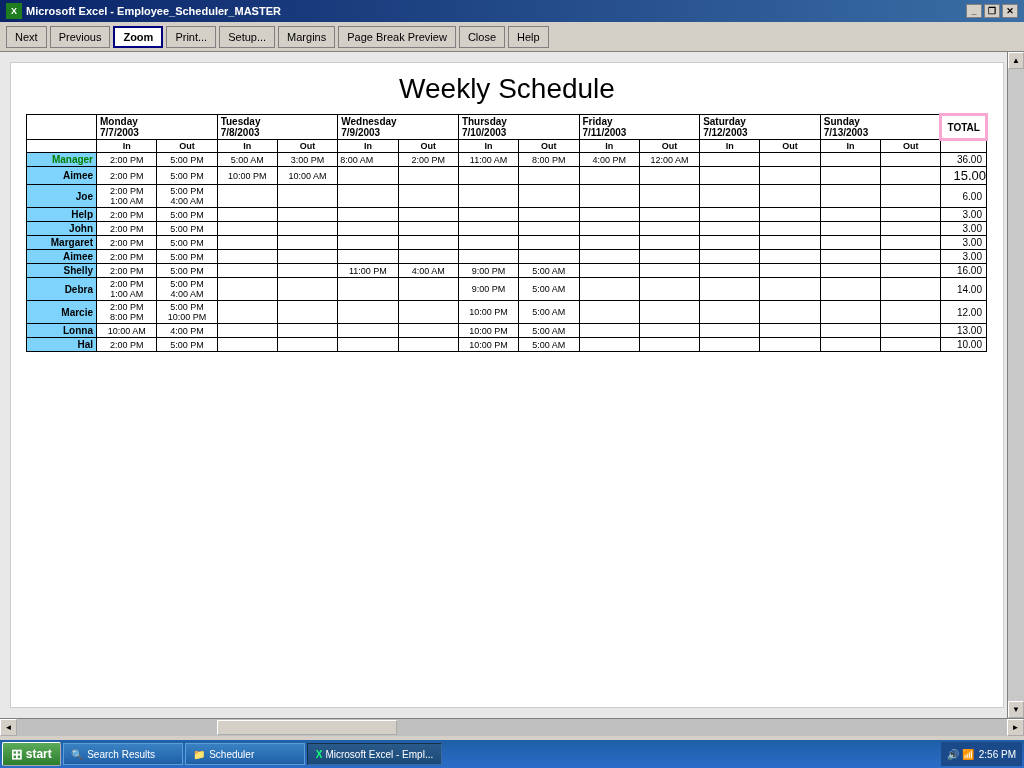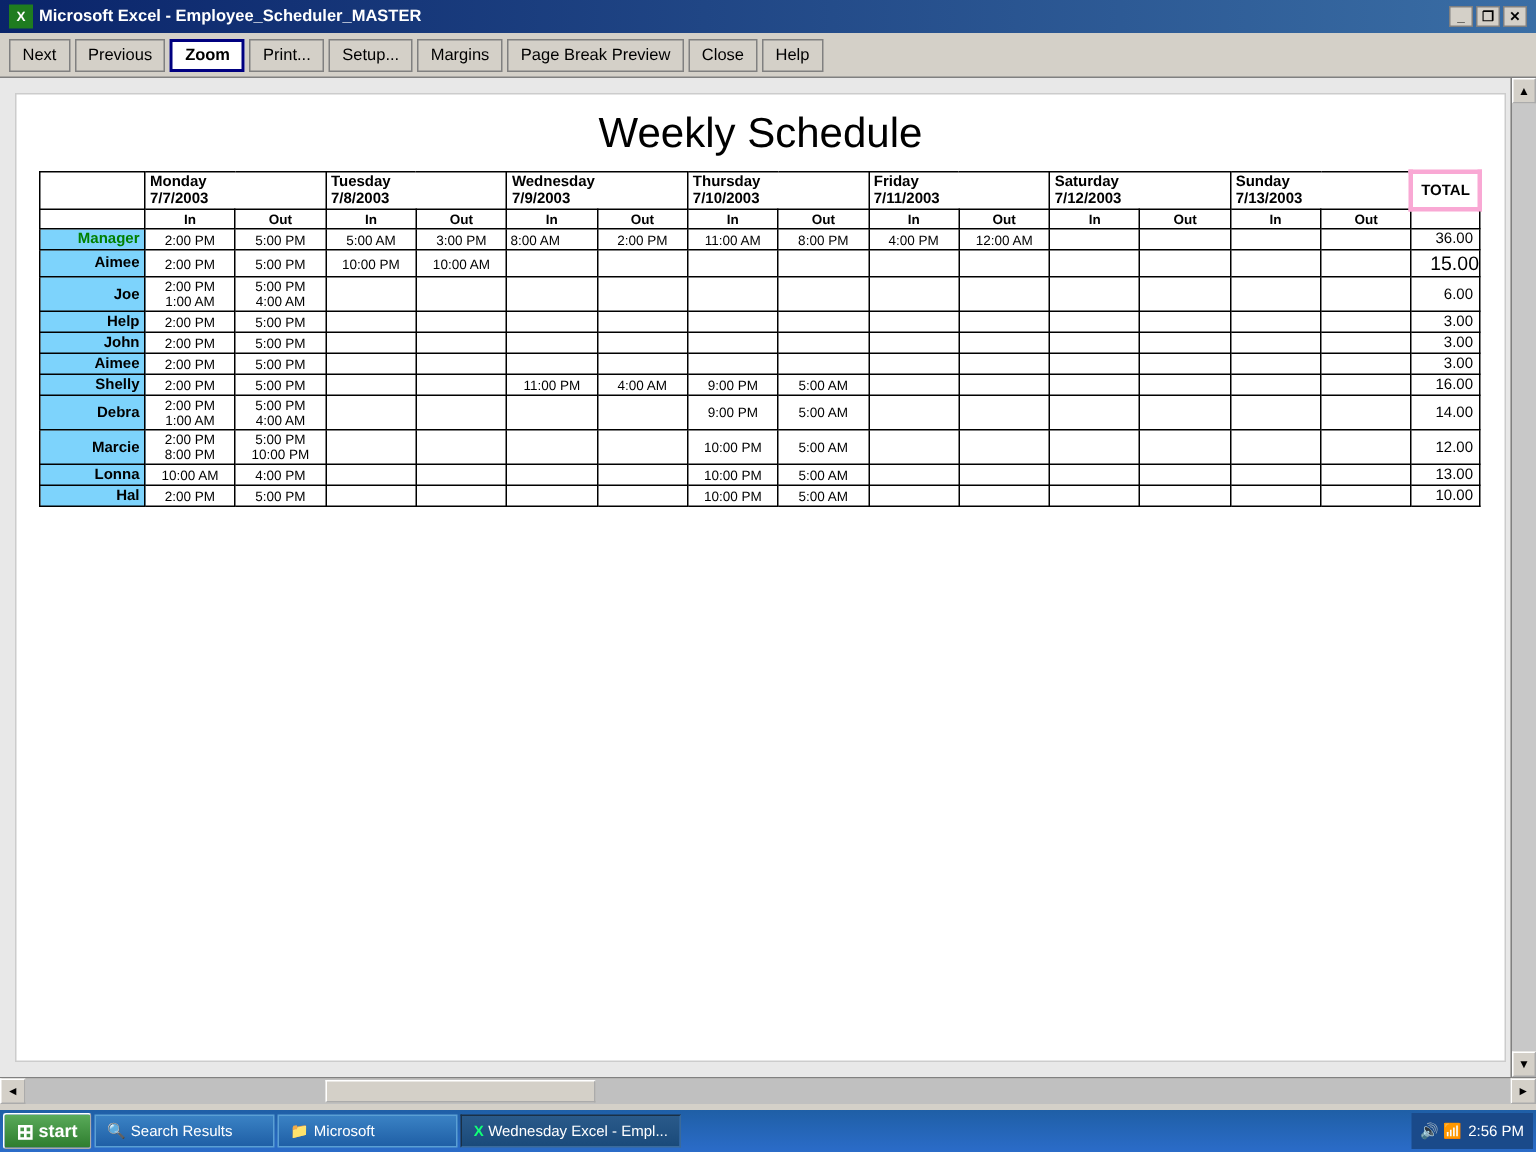--- a/index.html
+++ b/index.html
@@ -419,20 +419,38 @@
               <td style="border: 1px solid rgb(0, 0, 0); font-size: 9px; text-align: center; padding: 1px 2px; min-width: 55px;"></td>
               <td style="border: 1px solid rgb(0, 0, 0); font-size: 9px; text-align: center; padding: 1px 2px; min-width: 55px;"></td>
               <td style="border: 1px solid rgb(0, 0, 0); font-size: 9px; text-align: center; padding: 1px 2px; min-width: 55px;"></td>
               <td style="border: 1px solid rgb(0, 0, 0); font-size: 9px; text-align: center; padding: 1px 2px; min-width: 55px;"></td>
               <td style="border: 1px solid rgb(0, 0, 0); font-size: 9px; text-align: center; padding: 1px 2px; min-width: 55px;"></td>
               <td style="border: 1px solid rgb(0, 0, 0); font-size: 9px; text-align: center; padding: 1px 2px; min-width: 55px;"></td>
               <td style="border: 1px solid rgb(0, 0, 0); font-size: 9px; text-align: center; padding: 1px 2px; min-width: 55px;"></td>
               <td style="border: 1px solid rgb(0, 0, 0); text-align: right; padding-right: 4px; font-size: 10px;">3.00</td>
             </tr>
             <tr>
+              <td class="name-cell">Margaret</td>
+              <td style="border: 1px solid rgb(0, 0, 0); font-size: 9px; text-align: center; padding: 1px 2px; min-width: 55px;">2:00 PM</td>
+              <td style="border: 1px solid rgb(0, 0, 0); font-size: 9px; text-align: center; padding: 1px 2px; min-width: 55px;">5:00 PM</td>
+              <td style="border: 1px solid rgb(0, 0, 0); font-size: 9px; text-align: center; padding: 1px 2px; min-width: 55px;"></td>
+              <td style="border: 1px solid rgb(0, 0, 0); font-size: 9px; text-align: center; padding: 1px 2px; min-width: 55px;"></td>
+              <td style="border: 1px solid rgb(0, 0, 0); font-size: 9px; text-align: center; padding: 1px 2px; min-width: 55px;"></td>
+              <td style="border: 1px solid rgb(0, 0, 0); font-size: 9px; text-align: center; padding: 1px 2px; min-width: 55px;"></td>
+              <td style="border: 1px solid rgb(0, 0, 0); font-size: 9px; text-align: center; padding: 1px 2px; min-width: 55px;"></td>
+              <td style="border: 1px solid rgb(0, 0, 0); font-size: 9px; text-align: center; padding: 1px 2px; min-width: 55px;"></td>
+              <td style="border: 1px solid rgb(0, 0, 0); font-size: 9px; text-align: center; padding: 1px 2px; min-width: 55px;"></td>
+              <td style="border: 1px solid rgb(0, 0, 0); font-size: 9px; text-align: center; padding: 1px 2px; min-width: 55px;"></td>
+              <td style="border: 1px solid rgb(0, 0, 0); font-size: 9px; text-align: center; padding: 1px 2px; min-width: 55px;"></td>
+              <td style="border: 1px solid rgb(0, 0, 0); font-size: 9px; text-align: center; padding: 1px 2px; min-width: 55px;"></td>
+              <td style="border: 1px solid rgb(0, 0, 0); font-size: 9px; text-align: center; padding: 1px 2px; min-width: 55px;"></td>
+              <td style="border: 1px solid rgb(0, 0, 0); font-size: 9px; text-align: center; padding: 1px 2px; min-width: 55px;"></td>
+              <td style="border: 1px solid rgb(0, 0, 0); text-align: right; padding-right: 4px; font-size: 10px;">3.00</td>
+            </tr>
+            <tr>
               <td class="name-cell">Aimee</td>
               <td style="border: 1px solid rgb(0, 0, 0); font-size: 9px; text-align: center; padding: 1px 2px; min-width: 55px;">2:00 PM</td>
               <td style="border: 1px solid rgb(0, 0, 0); font-size: 9px; text-align: center; padding: 1px 2px; min-width: 55px;">5:00 PM</td>
               <td style="border: 1px solid rgb(0, 0, 0); font-size: 9px; text-align: center; padding: 1px 2px; min-width: 55px;"></td>
               <td style="border: 1px solid rgb(0, 0, 0); font-size: 9px; text-align: center; padding: 1px 2px; min-width: 55px;"></td>
               <td style="border: 1px solid rgb(0, 0, 0); font-size: 9px; text-align: center; padding: 1px 2px; min-width: 55px;"></td>
               <td style="border: 1px solid rgb(0, 0, 0); font-size: 9px; text-align: center; padding: 1px 2px; min-width: 55px;"></td>
               <td style="border: 1px solid rgb(0, 0, 0); font-size: 9px; text-align: center; padding: 1px 2px; min-width: 55px;"></td>
               <td style="border: 1px solid rgb(0, 0, 0); font-size: 9px; text-align: center; padding: 1px 2px; min-width: 55px;"></td>
               <td style="border: 1px solid rgb(0, 0, 0); font-size: 9px; text-align: center; padding: 1px 2px; min-width: 55px;"></td>
@@ -567,23 +585,23 @@
   <button class="start-btn">
     <span style="font-size:14px;">⊞</span>
     <span>start</span>
   </button>
   <div class="taskbar-item">
     <span>🔍</span>
     <span>Search Results</span>
   </div>
   <div class="taskbar-item">
     <span>📁</span>
-    <span>Microsoft</span>
+    <span>Scheduler</span>
   </div>
   <div class="taskbar-item active">
     <span style="color:#1f7;font-weight:bold;font-size:10px;">X</span>
-    <span>Wednesday Excel - Empl...</span>
+    <span>Microsoft Excel - Empl...</span>
   </div>
   <div class="taskbar-right">
     <span>🔊 📶</span>
     <span>2:56 PM</span>
   </div>
 </div>
 
 </body></html>

